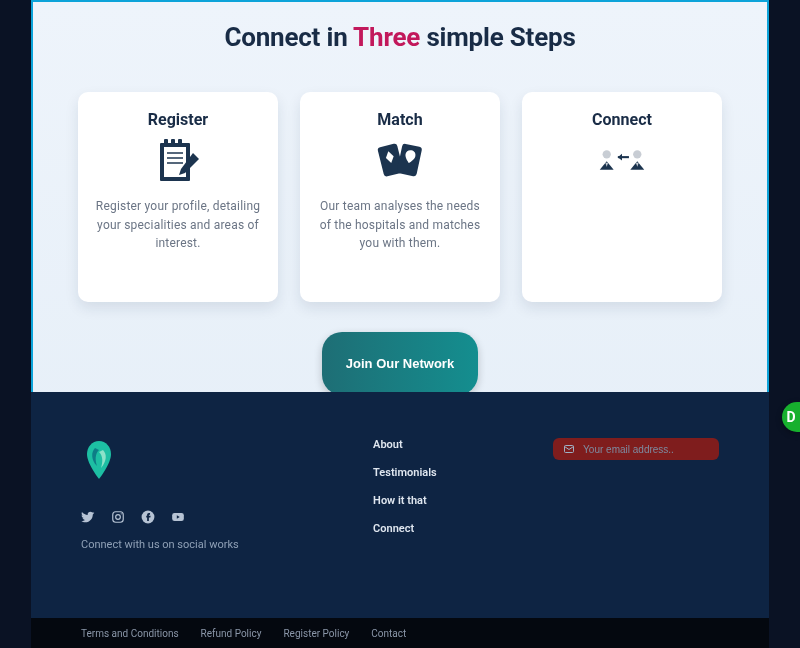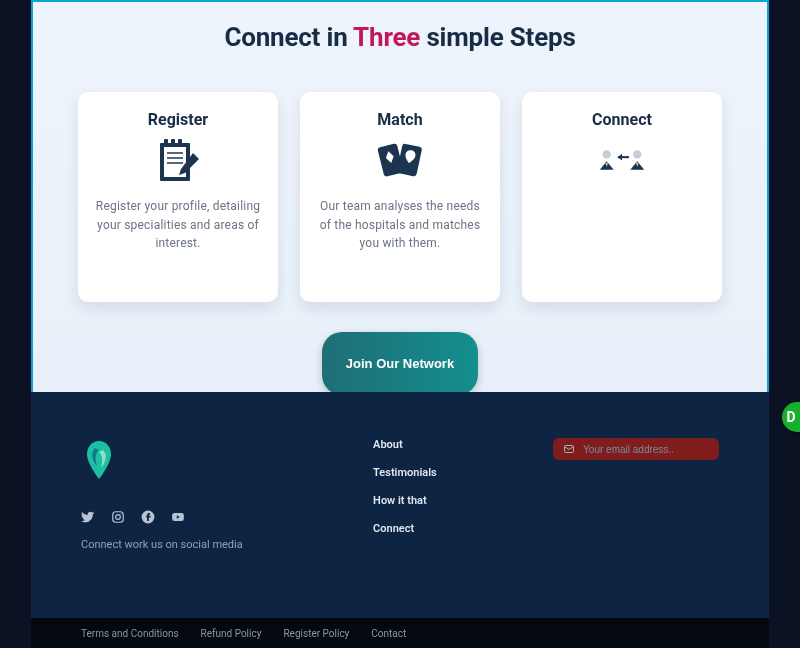--- a/index.html
+++ b/index.html
@@ -255,21 +255,21 @@
                 <path d="M13.5 8h2V5h-2c-1.7 0-3 1.3-3 3v2H9v3h1.5v6h3v-6H16l.5-3h-3V8.5c0-.3.2-.5.5-.5z" fill="#0e2443"></path>
               </svg>
           </span>
           <span class="social-icon">
             <svg viewBox="0 0 24 24" width="16" height="14" fill="#b6c3d4">
                 <rect x="2" y="5" width="20" height="14" rx="4"></rect>
                 <path d="M10 9v6l5-3z" fill="#0e2443"></path>
               </svg>
           </span>
         </div>
-        <div class="social-tagline">Connect work us on social media</div>
+        <div class="social-tagline">Connect with us on social works</div>
       </div>
 
       <nav class="nav-col">
         <a>About</a>
         <a>Testimonials</a>
         <a>How it that</a>
         <a>Connect</a>
       </nav>
 
       <div class="subscribe-col">

